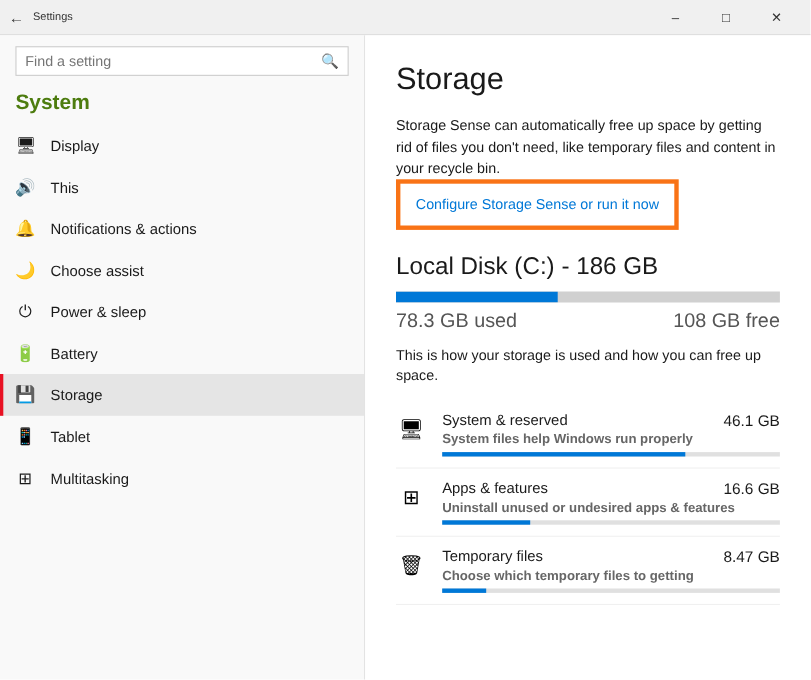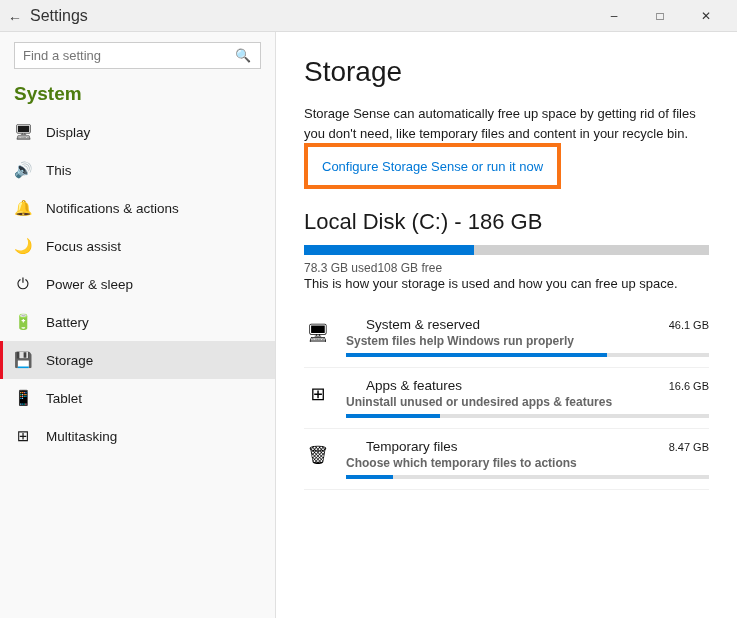--- a/index.html
+++ b/index.html
@@ -23,21 +23,21 @@
       border-bottom: 1px solid #ddd;
       flex-shrink: 0;
     }
     .title-bar-back {
       font-size: 14px;
       color: #333;
       cursor: pointer;
       margin-right: 8px;
     }
     .title-bar-title {
-      font-size: 16px;
+      font-size: 10px;
       color: #333;
       flex: 1;
     }
     .title-bar-controls {
       display: flex;
       gap: 0;
     }
     .title-bar-btn {
       width: 46px;
       height: 32px;
@@ -51,21 +51,21 @@
 
     
     .main-content {
       display: flex;
       flex: 1;
       overflow: hidden;
     }
 
     
     .sidebar {
-      width: 276px;
+      width: 332px;
       background: #f9f9f9;
       border-right: 1px solid #e0e0e0;
       display: flex;
       flex-direction: column;
       flex-shrink: 0;
       overflow-y: auto;
     }
 
     .search-box {
       margin: 10px 14px 10px 14px;
@@ -198,22 +198,24 @@
       overflow: hidden;
     }
     .disk-bar-used {
       height: 100%;
       background: #0078d7;
       width: 42%;
     }
 
     .disk-bar-labels {
       display: flex;
-      font-size: 12px;
+      justify-content: space-between;
+      font-size: 18px;
       color: #555;
+      margin-bottom: 12px;
     }
 
     .disk-desc {
       font-size: 13px;
       color: #1a1a1a;
       margin-bottom: 14px;
       line-height: 1.4;
     }
 
     
@@ -235,29 +237,28 @@
       margin-top: 2px;
     }
     .storage-item-info {
       flex: 1;
     }
     .storage-item-row {
       display: flex;
       justify-content: space-between;
       align-items: center;
       margin-bottom: 2px;
-      margin-left: 20px;
     }
     .storage-item-name {
       font-size: 13.5px;
       color: #1a1a1a;
       cursor: pointer;
     }
     .storage-item-size {
-      font-size: 11px;
+      font-size: 14px;
       color: #1a1a1a;
       white-space: nowrap;
     }
     .storage-item-desc {
       font-size: 12px;
       color: #666;
       font-weight: bold;
     }
     .storage-item-bar {
       height: 4px;
@@ -298,21 +299,21 @@
         <div class="sidebar-item">
       <span class="item-icon">🔊</span>
       <span>This</span>
     </div>
         <div class="sidebar-item">
       <span class="item-icon">🔔</span>
       <span>Notifications &amp; actions</span>
     </div>
         <div class="sidebar-item">
       <span class="item-icon">🌙</span>
-      <span>Focus assist</span>
+      <span>Choose assist</span>
     </div>
         <div class="sidebar-item">
       <span class="item-icon">⏻</span>
       <span>Power &amp; sleep</span>
     </div>
         <div class="sidebar-item">
       <span class="item-icon">🔋</span>
       <span>Battery</span>
     </div>
         <div class="sidebar-item active">
@@ -379,21 +380,21 @@
         </div>
       </div>
     </div>
         <div class="storage-item">
       <div class="storage-item-icon">🗑</div>
       <div class="storage-item-info">
         <div class="storage-item-row">
           <span class="storage-item-name">Temporary files</span>
           <span class="storage-item-size">8.47 GB</span>
         </div>
-        <div class="storage-item-desc">Choose which temporary files to actions</div>
+        <div class="storage-item-desc">Choose which temporary files to getting</div>
         <div class="storage-item-bar">
           <div class="storage-item-bar-fill" style="width:13%"></div>
         </div>
       </div>
     </div>
       </div>
   </div>
 
 </div>
 

